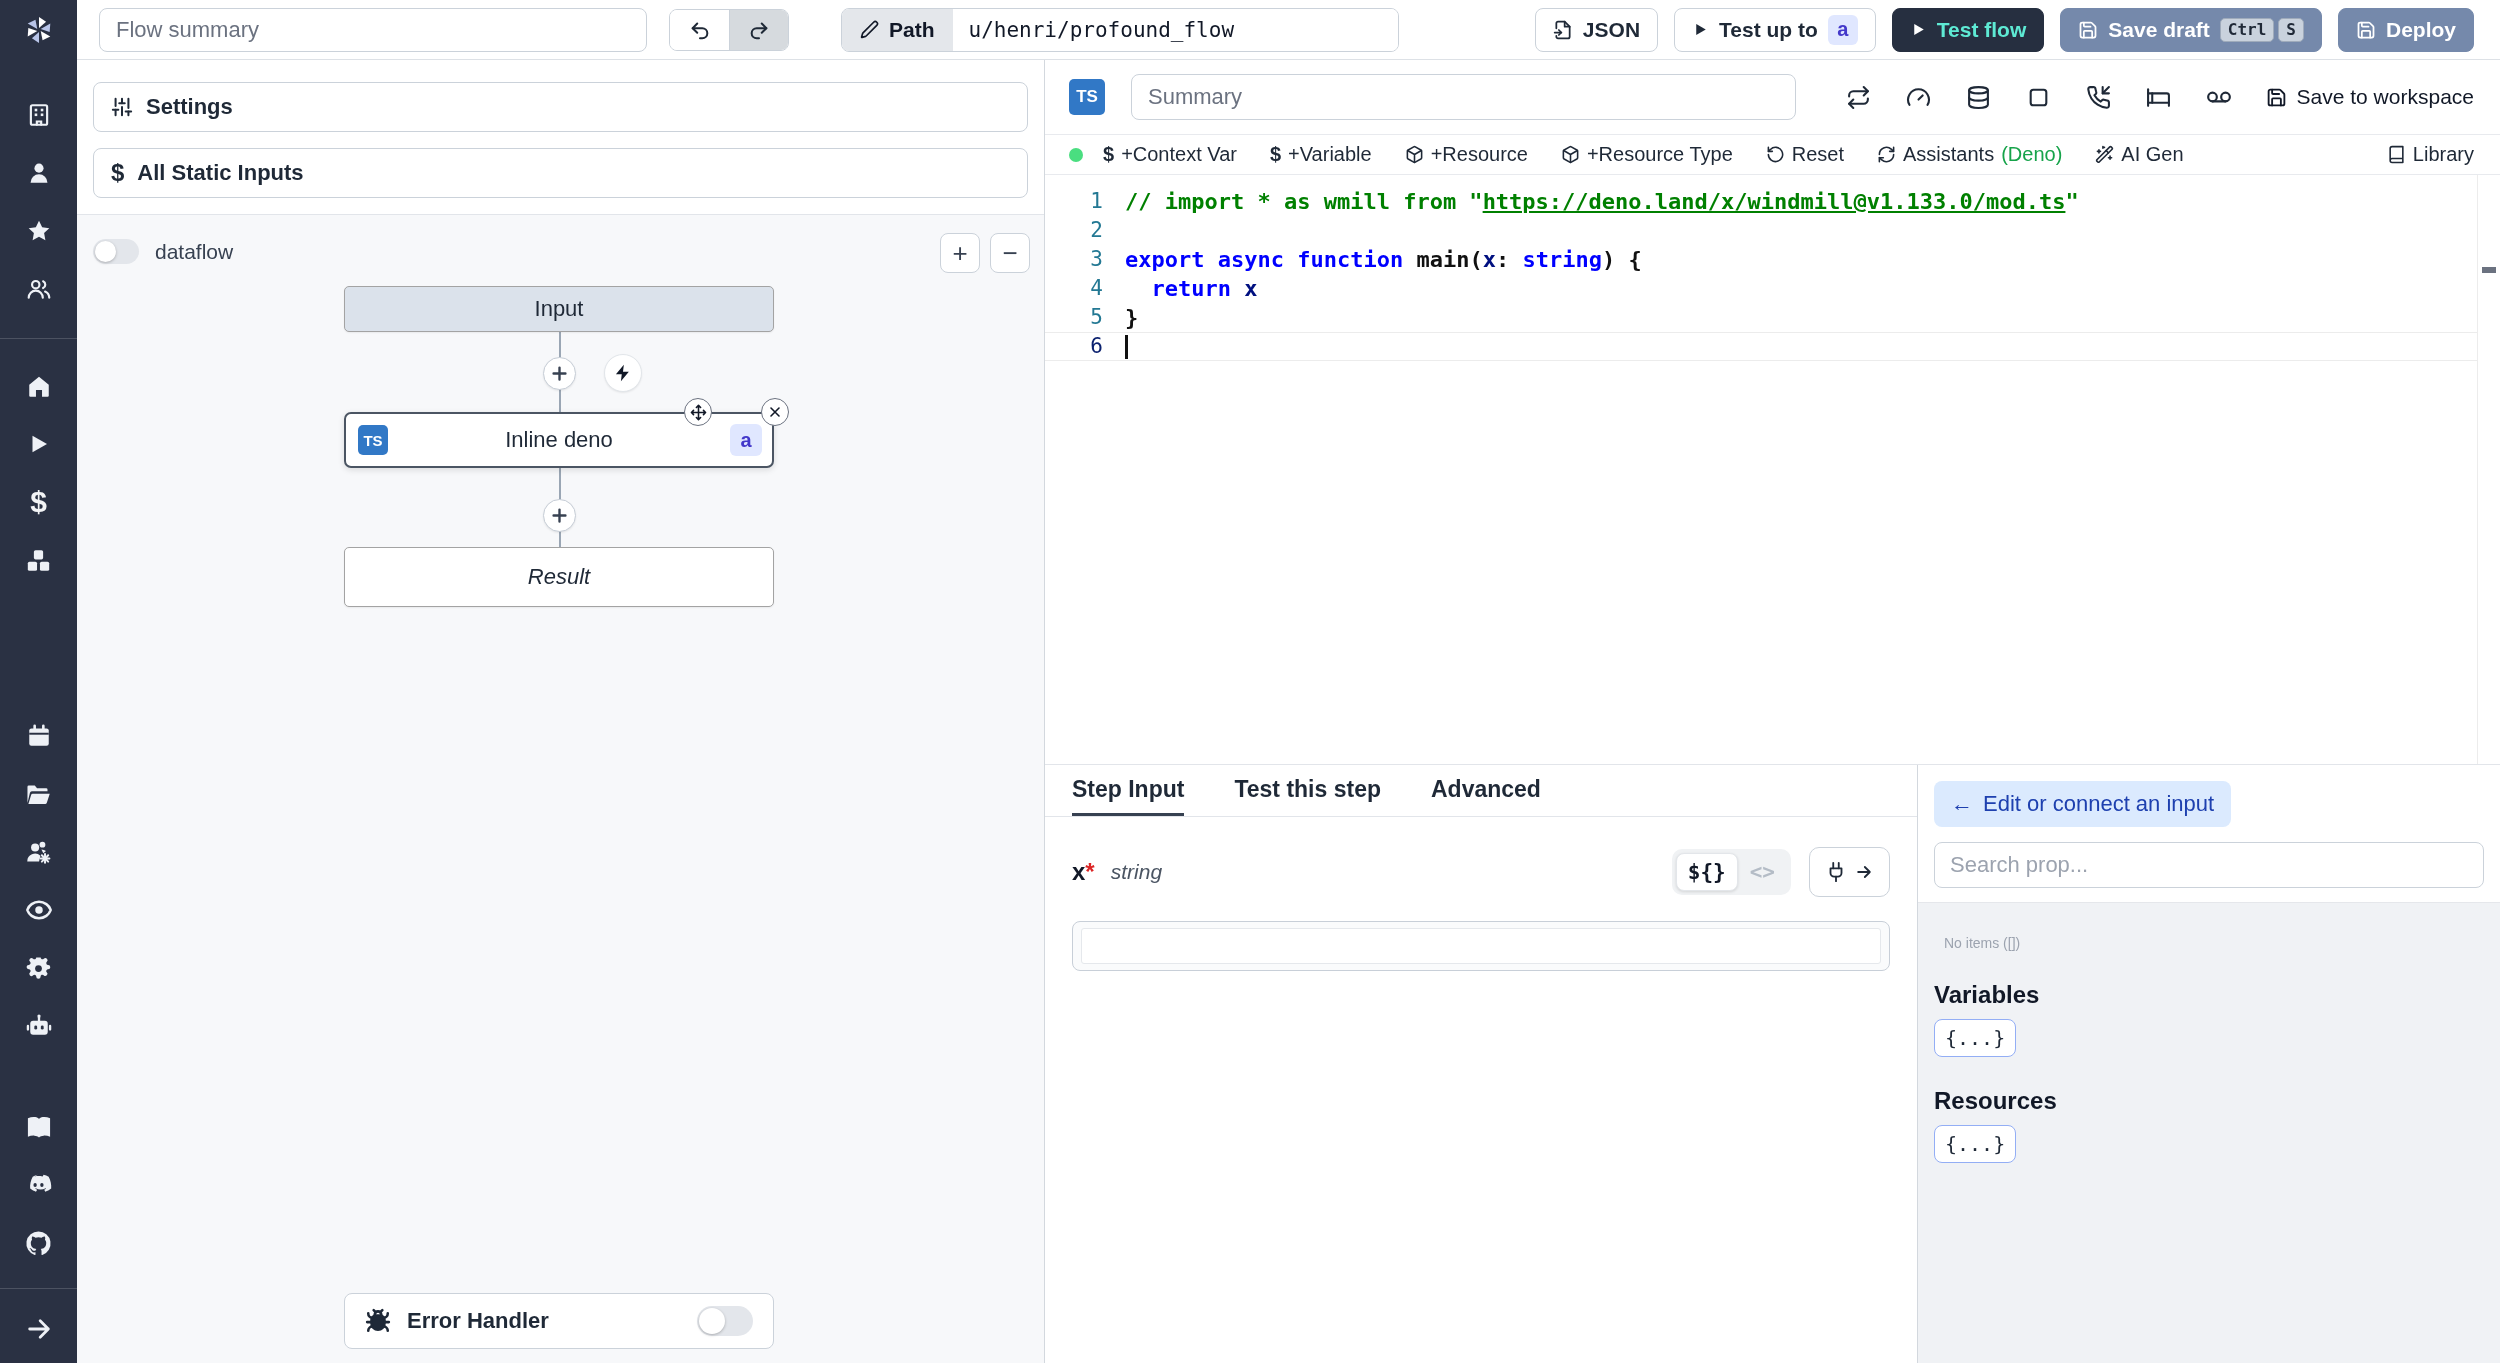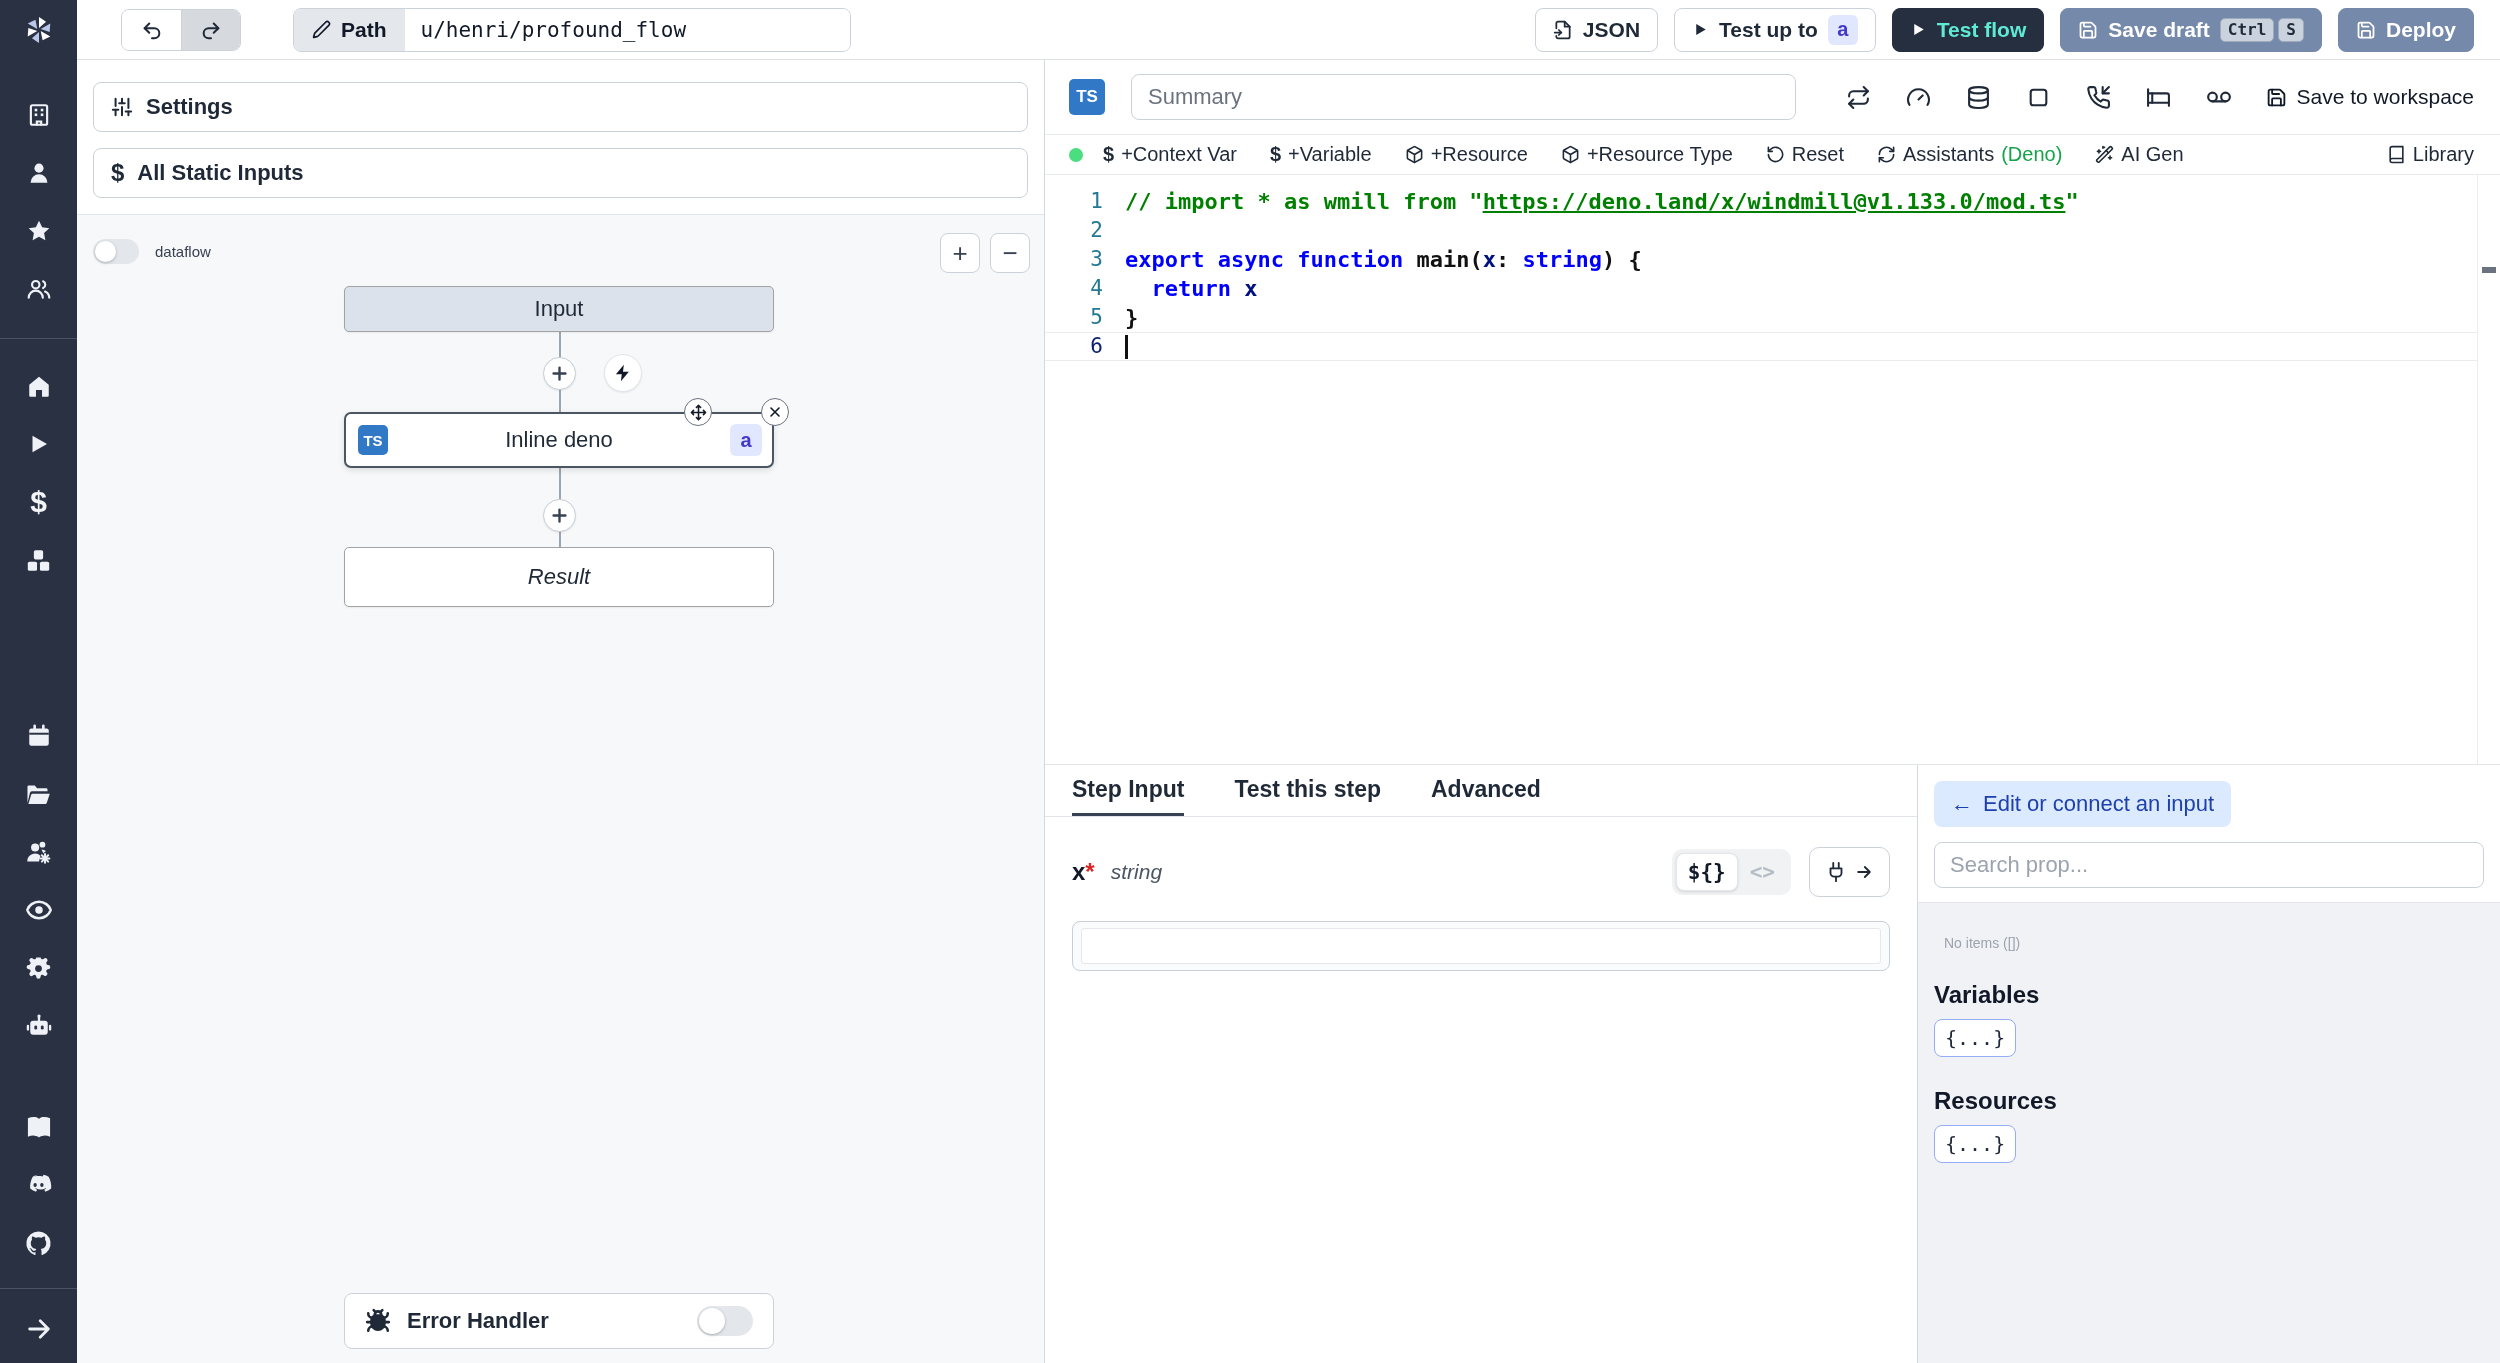--- a/index.html
+++ b/index.html
@@ -42,21 +42,21 @@
   
   .flow-panel { width:968px; flex-shrink:0; border-right:1px solid #d3d8de; display:flex; flex-direction:column; background:#fff; }
   .flow-top { padding:22px 16px 16px; display:flex; flex-direction:column; gap:16px; border-bottom:1px solid #e2e5ea; }
   .panel-btn { height:50px; border:1px solid #cbd2da; border-radius:8px; background:#fff; display:flex; align-items:center; gap:13px; padding:0 17px; font-size:22px; font-weight:600; color:#1f2937; cursor:pointer; }
   .graph { flex:1; position:relative; background:#f7f8fa; overflow:hidden; }
   .graph-left { position:absolute; top:24px; left:16px; display:flex; align-items:center; gap:16px; }
   .toggle { position:relative; border-radius:999px; background:#e3e6eb; cursor:pointer; }
   .toggle .knob { position:absolute; top:2px; left:2px; background:#fff; border-radius:50%; box-shadow:0 1px 3px rgba(0,0,0,.25); }
   .toggle.sm { width:46px; height:25px; } .toggle.sm .knob { width:21px; height:21px; }
   .toggle.lg { width:56px; height:30px; } .toggle.lg .knob { width:26px; height:26px; }
-  .toggle-label { font-size:15px; color:#374151; }
+  .toggle-label { font-size:21px; color:#374151; }
   .graph-right { position:absolute; top:18px; right:14px; display:flex; gap:10px; }
   .zoom-btn { width:40px; height:40px; border:1px solid #cbd2da; border-radius:8px; background:#fff; font-size:26px; color:#374151; display:flex; align-items:center; justify-content:center; cursor:pointer; }
   .node { position:absolute; left:267px; width:430px; background:#fff; border:1px solid #a3a3a3; border-radius:5px; display:flex; align-items:center; justify-content:center; font-size:22px; color:#1f2937; cursor:pointer; box-shadow:0 1px 2px rgba(0,0,0,.06); }
   .node.input { top:71px; height:46px; background:#dbe2eb; }
   .node.result { top:332px; height:60px;font-style:italic; }
   .node.step { top:197px; height:56px; border:2.5px solid #4b5563; border-radius:7px; box-shadow:0 2px 6px rgba(0,0,0,.12); }
   .ts-badge { background:#3178c6; color:#fff; font-weight:700; border-radius:5px; display:flex; align-items:center; justify-content:center; }
   .node .ts-badge { position:absolute; left:12px; width:30px; height:30px; font-size:15px; }
   .node .badge-a { position:absolute; right:10px; width:32px; height:32px; }
   .vline { position:absolute; left:482px; width:1.5px; background:#9aa6b4; }
@@ -282,20 +282,21 @@
     <div class="sb-item" style="height:48px; margin-bottom:10px;">
       <svg class="ic" width="28" height="28" viewBox="0 0 24 24" fill="none" stroke="currentColor" stroke-width="2.4" stroke-linecap="round" stroke-linejoin="round">
           <path d="M4 12h16M13 5l7 7-7 7"></path>
         </svg>
     </div>
   </aside>
 
   <div class="main">
 
     <header class="topbar">
+      <input class="summary-input" placeholder="Flow summary" style="">
       <div class="undo-redo">
         <div class="ur-btn">
           <svg class="ic" width="22" height="22" viewBox="0 0 24 24" fill="none" stroke="#1f2937" stroke-width="2.2" stroke-linecap="round" stroke-linejoin="round">
               <path d="M9 15 4 10l5-5"></path>
               <path d="M4 10h10.5a5.5 5.5 0 0 1 0 11H12"></path>
             </svg>
         </div>
         <div class="ur-btn redo">
           <svg class="ic" width="22" height="22" viewBox="0 0 24 24" fill="none" stroke="#1f2937" stroke-width="2.2" stroke-linecap="round" stroke-linejoin="round">
               <path d="m15 15 5-5-5-5"></path>

